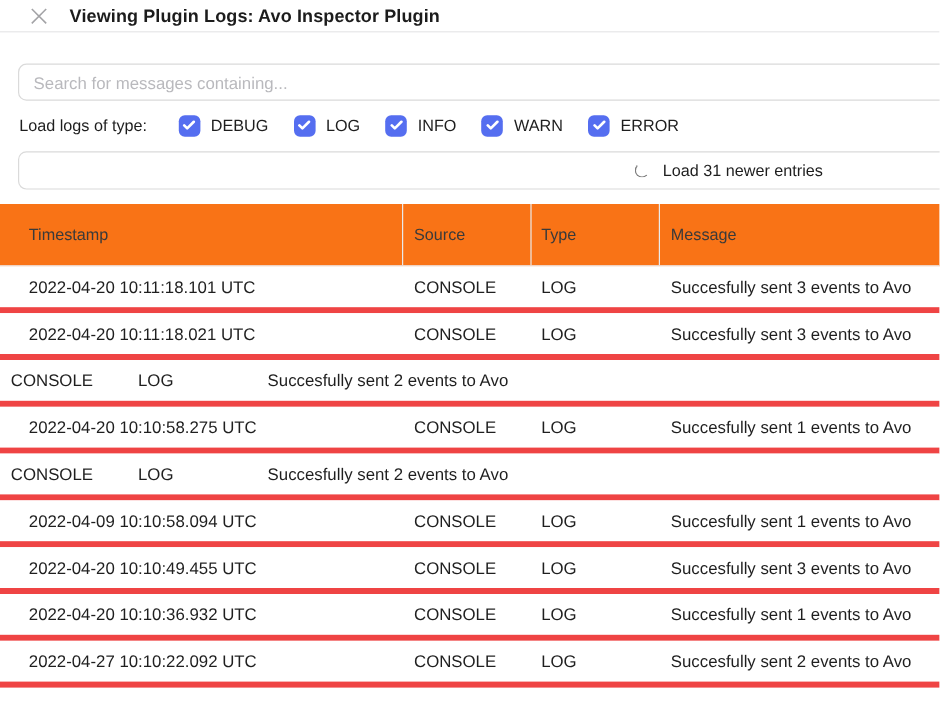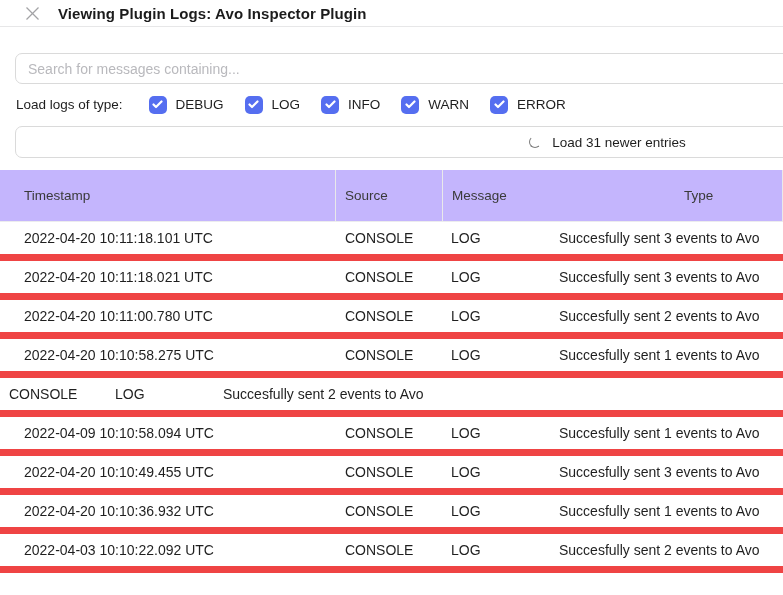--- a/index.html
+++ b/index.html
@@ -95,40 +95,40 @@
     border-bottom-color: var(--spinner, #7d7d7d);
     animation: spin 1s linear infinite;
     flex: none;
   }
   @keyframes spin { to { transform: rotate(360deg); } }
 
   
   .log-table { margin-top: 12px; }
   .table-header {
     height: 52px;
-    background: #c4b5fd;
+    background: #f97316;
     border-bottom: 1px solid #ececee;
     display: flex;
     align-items: stretch;
     font-size: 13.5px;
     color: #3a3a3a;
   }
   .table-header .cell { display: flex; align-items: center; }
   .cell.col-timestamp { width: 336px; padding-left: 24px; flex: none; }
   .cell.col-source    { width: 107px; padding-left: 9px;  flex: none; }
   .cell.col-type      { width: 107px; padding-left: 8px;  flex: none; }
   .cell.col-message   { flex: 1 1 auto; padding-left: 9px; }
   .table-header .cell { border-right: 1px solid #e9e9ea; }
   .table-header .cell.col-message { border-right: none; }
 
   .table-row {
     height: 39px;
     display: flex;
     align-items: stretch;
-    border-bottom: 7px solid #ef4444;
+    border-bottom: 5px solid #ef4444;
     font-size: 14px;
     color: #1f1f1f;
     background: #fff;
   }
   .table-row .cell { display: flex; align-items: center; white-space: nowrap; overflow: hidden; }
 </style>
 </head>
 <body>
 
 <div class="titlebar">
@@ -196,41 +196,40 @@
 
 <button class="load-bar">
   <span class="spinner"></span>
   <span>Load 31 newer entries</span>
 </button>
 
 <div class="log-table">
   <div class="table-header">
     <div class="cell col-timestamp">Timestamp</div>
     <div class="cell col-source">Source</div>
+    <div class="cell col-type">Type</div>
     <div class="cell col-message">Message</div>
-    <div class="cell col-type">Type</div>
   </div>
   <div class="table-body">
 
       <div class="table-row">
         <div class="cell col-timestamp">2022-04-20 10:11:18.101 UTC</div>
         <div class="cell col-source">CONSOLE</div>
         <div class="cell col-type">LOG</div>
         <div class="cell col-message">Succesfully sent 3 events to Avo</div>
       </div>
 
       <div class="table-row">
         <div class="cell col-timestamp">2022-04-20 10:11:18.021 UTC</div>
         <div class="cell col-source">CONSOLE</div>
         <div class="cell col-type">LOG</div>
         <div class="cell col-message">Succesfully sent 3 events to Avo</div>
       </div>
 
       <div class="table-row">
-        <div class="cell col-timestamp">2022-04-20 10:11:00.780 UTC</div>
         <div class="cell col-source">CONSOLE</div>
         <div class="cell col-type">LOG</div>
         <div class="cell col-message">Succesfully sent 2 events to Avo</div>
       </div>
 
       <div class="table-row">
         <div class="cell col-timestamp">2022-04-20 10:10:58.275 UTC</div>
         <div class="cell col-source">CONSOLE</div>
         <div class="cell col-type">LOG</div>
         <div class="cell col-message">Succesfully sent 1 events to Avo</div>
@@ -257,19 +256,19 @@
       </div>
 
       <div class="table-row">
         <div class="cell col-timestamp">2022-04-20 10:10:36.932 UTC</div>
         <div class="cell col-source">CONSOLE</div>
         <div class="cell col-type">LOG</div>
         <div class="cell col-message">Succesfully sent 1 events to Avo</div>
       </div>
 
       <div class="table-row">
-        <div class="cell col-timestamp">2022-04-03 10:10:22.092 UTC</div>
+        <div class="cell col-timestamp">2022-04-27 10:10:22.092 UTC</div>
         <div class="cell col-source">CONSOLE</div>
         <div class="cell col-type">LOG</div>
         <div class="cell col-message">Succesfully sent 2 events to Avo</div>
       </div>
     </div>
 </div>
 
 </body></html>

